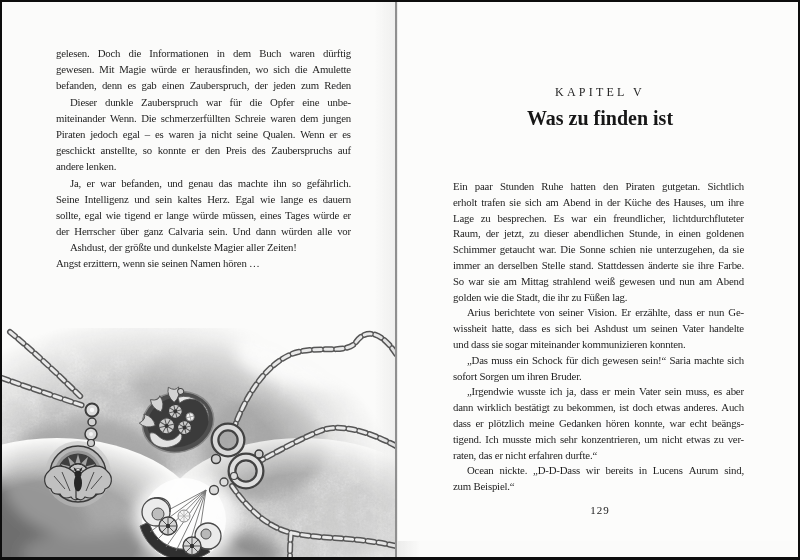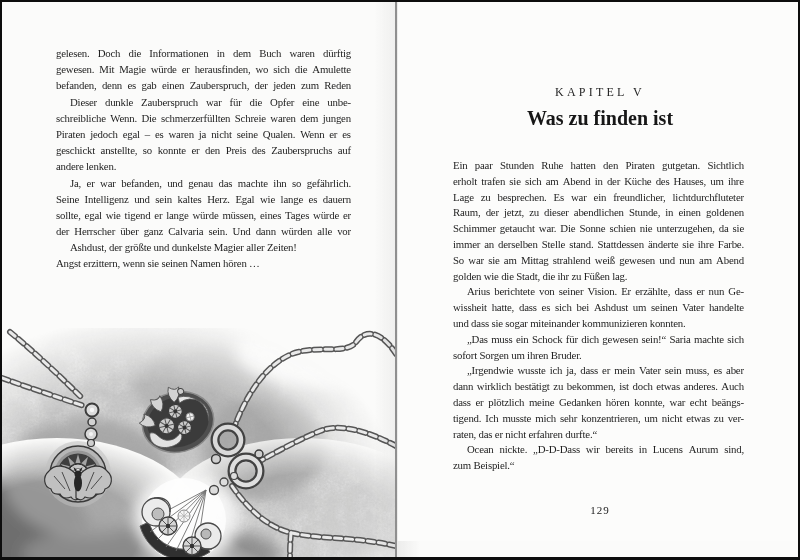--- a/index.html
+++ b/index.html
@@ -18,21 +18,21 @@
   .page.left{left:0;width:394px;background:#fbfbfa;}
   .page.right{left:396px;right:0;background:#fcfcfb;}
   .gutter{position:absolute;top:0;bottom:0;left:393px;width:2px;background:#8f8f8f;}
   .gutter-shade-right{position:absolute;top:0;bottom:0;left:395px;width:24px;
     background:linear-gradient(to right,rgba(60,60,60,.08),rgba(60,60,60,0));}
   .gutter-shade-left{position:absolute;top:0;bottom:0;left:372px;width:21px;
     background:linear-gradient(to left,rgba(60,60,60,.06),rgba(60,60,60,0));}
 
   .textcol{position:absolute;font-size:10.8px;letter-spacing:-0.2px;}
   .left-col{left:54px;top:44px;width:295px;}
-  .right-col{left:451px;top:156px;width:291px;}
+  .right-col{left:451px;top:177px;width:291px;}
   .left-col .line{height:16.2px;}
   .right-col .line{height:15.8px;}
   .line{line-height:15.6px;white-space:nowrap;}
   .line.just{display:flex;justify-content:space-between;}
   .line.indent{padding-left:14px;}
   .line.last{display:block;text-align:left;}
 
   .centerband{position:absolute;left:396px;width:404px;text-align:center;}
   .kapitel{top:83px;font-size:12px;letter-spacing:3.2px;color:#262626;}
   .chap-title{top:105px;font-size:20px;font-weight:600;color:#171717;}
@@ -87,21 +87,21 @@
           <span>dunkle</span>
           <span>Zauberspruch</span>
           <span>war</span>
           <span>für</span>
           <span>die</span>
           <span>Opfer</span>
           <span>eine</span>
           <span>unbe-</span>
         </div>
         <div class="line just">
-          <span>schreibliche</span>
+          <span>miteinander</span>
           <span>Wenn.</span>
           <span>Die</span>
           <span>schmerzerfüllten</span>
           <span>Schreie</span>
           <span>waren</span>
           <span>dem</span>
           <span>jungen</span>
         </div>
         <div class="line just">
           <span>Piraten</span>

